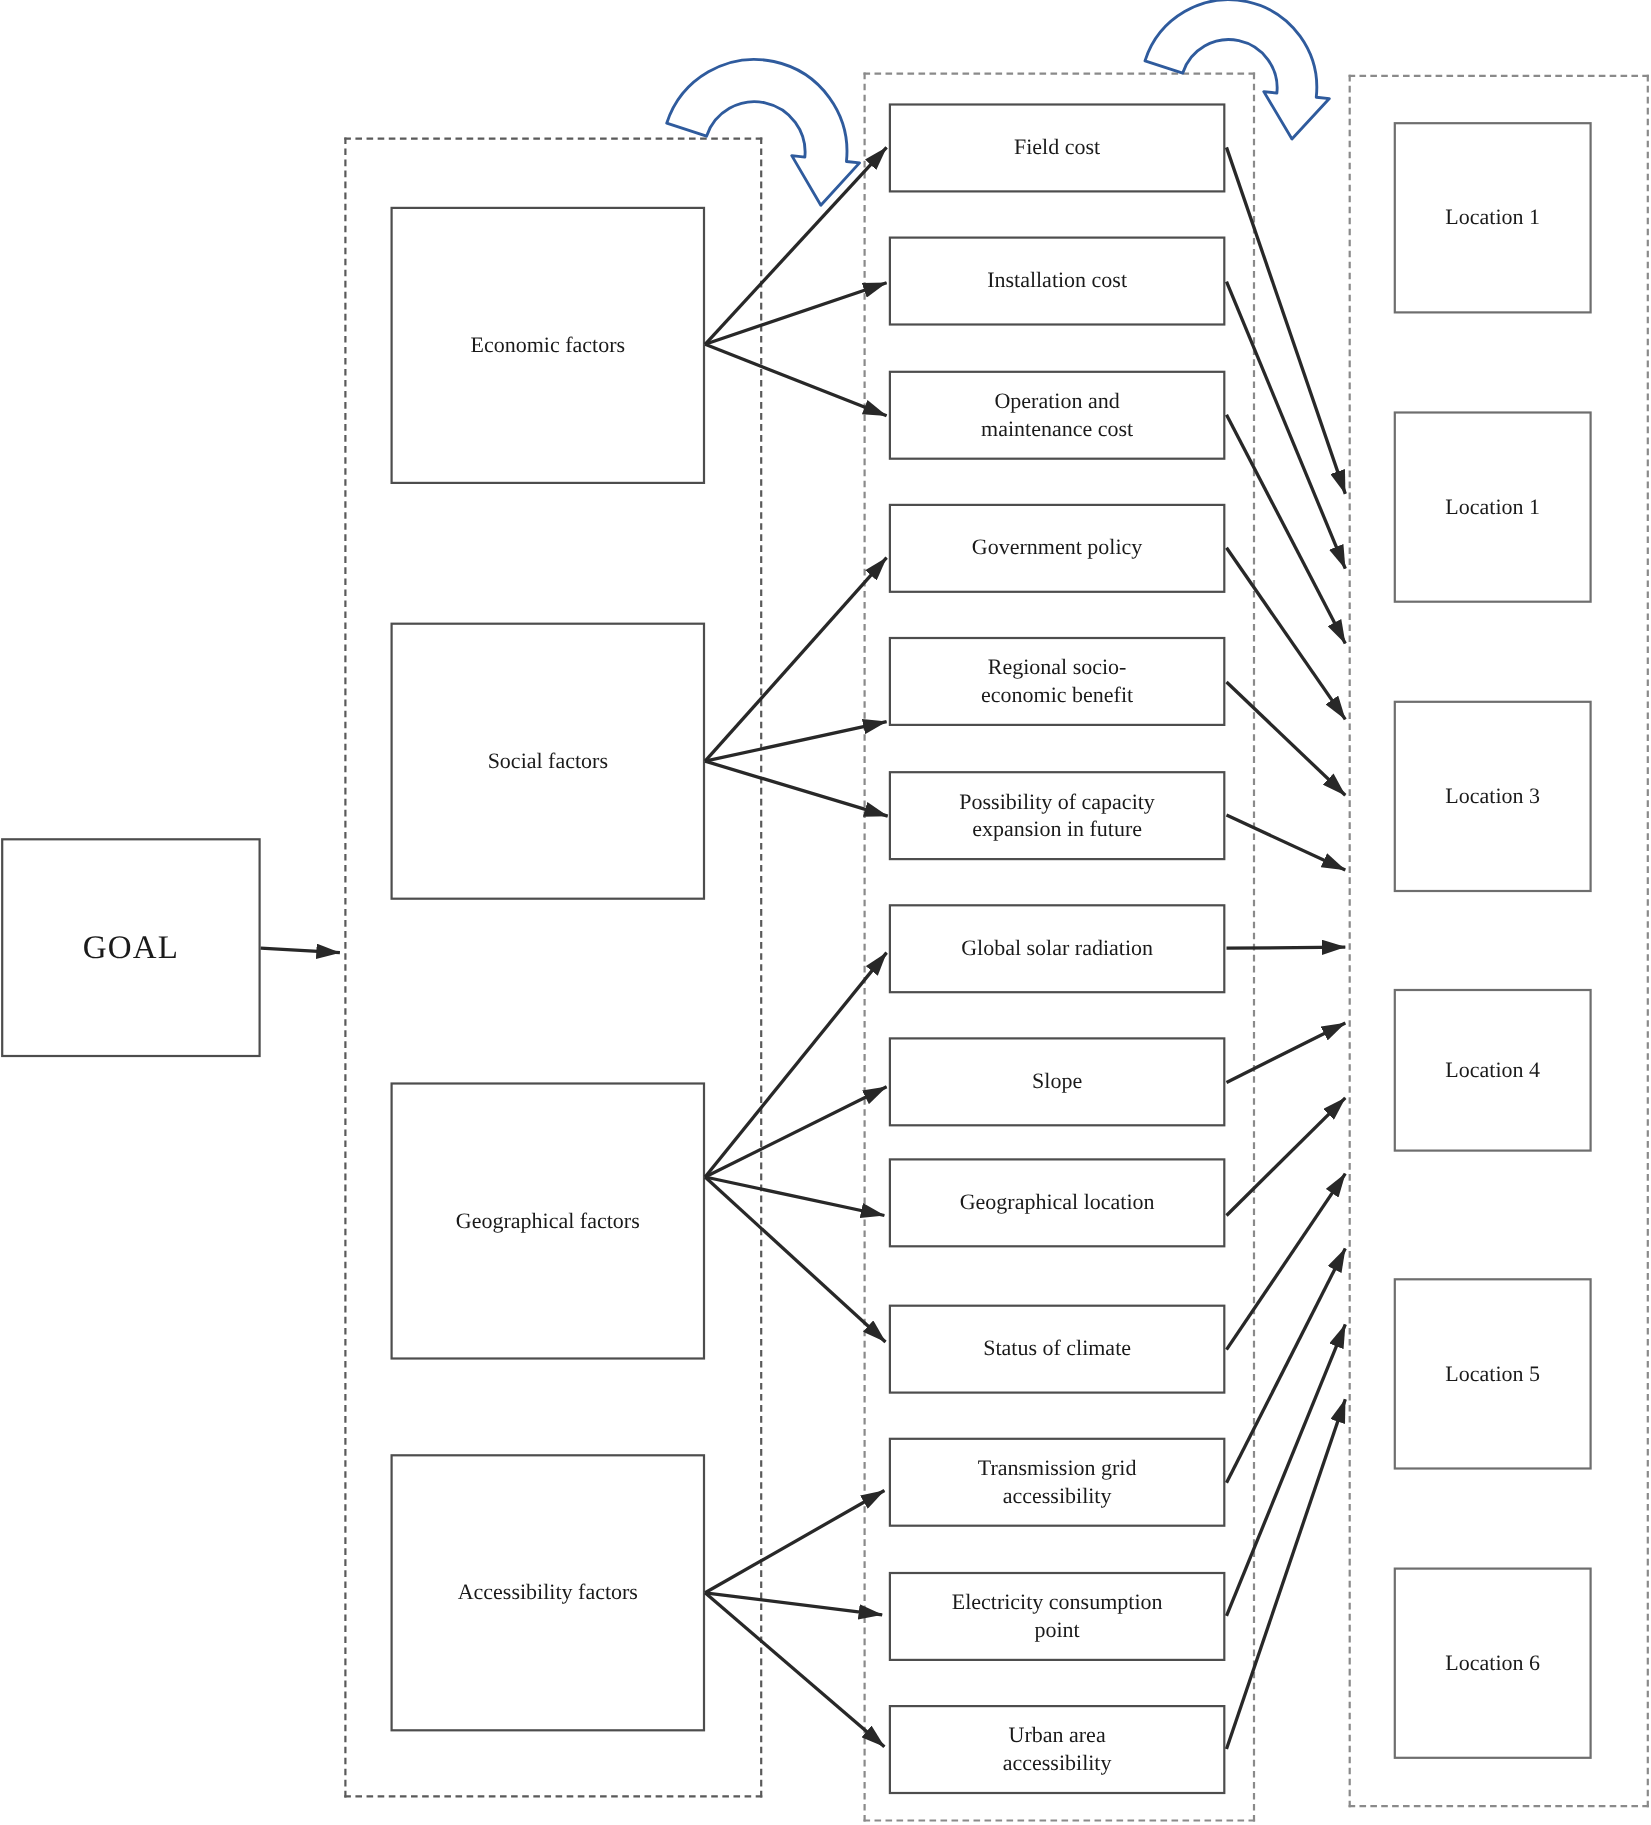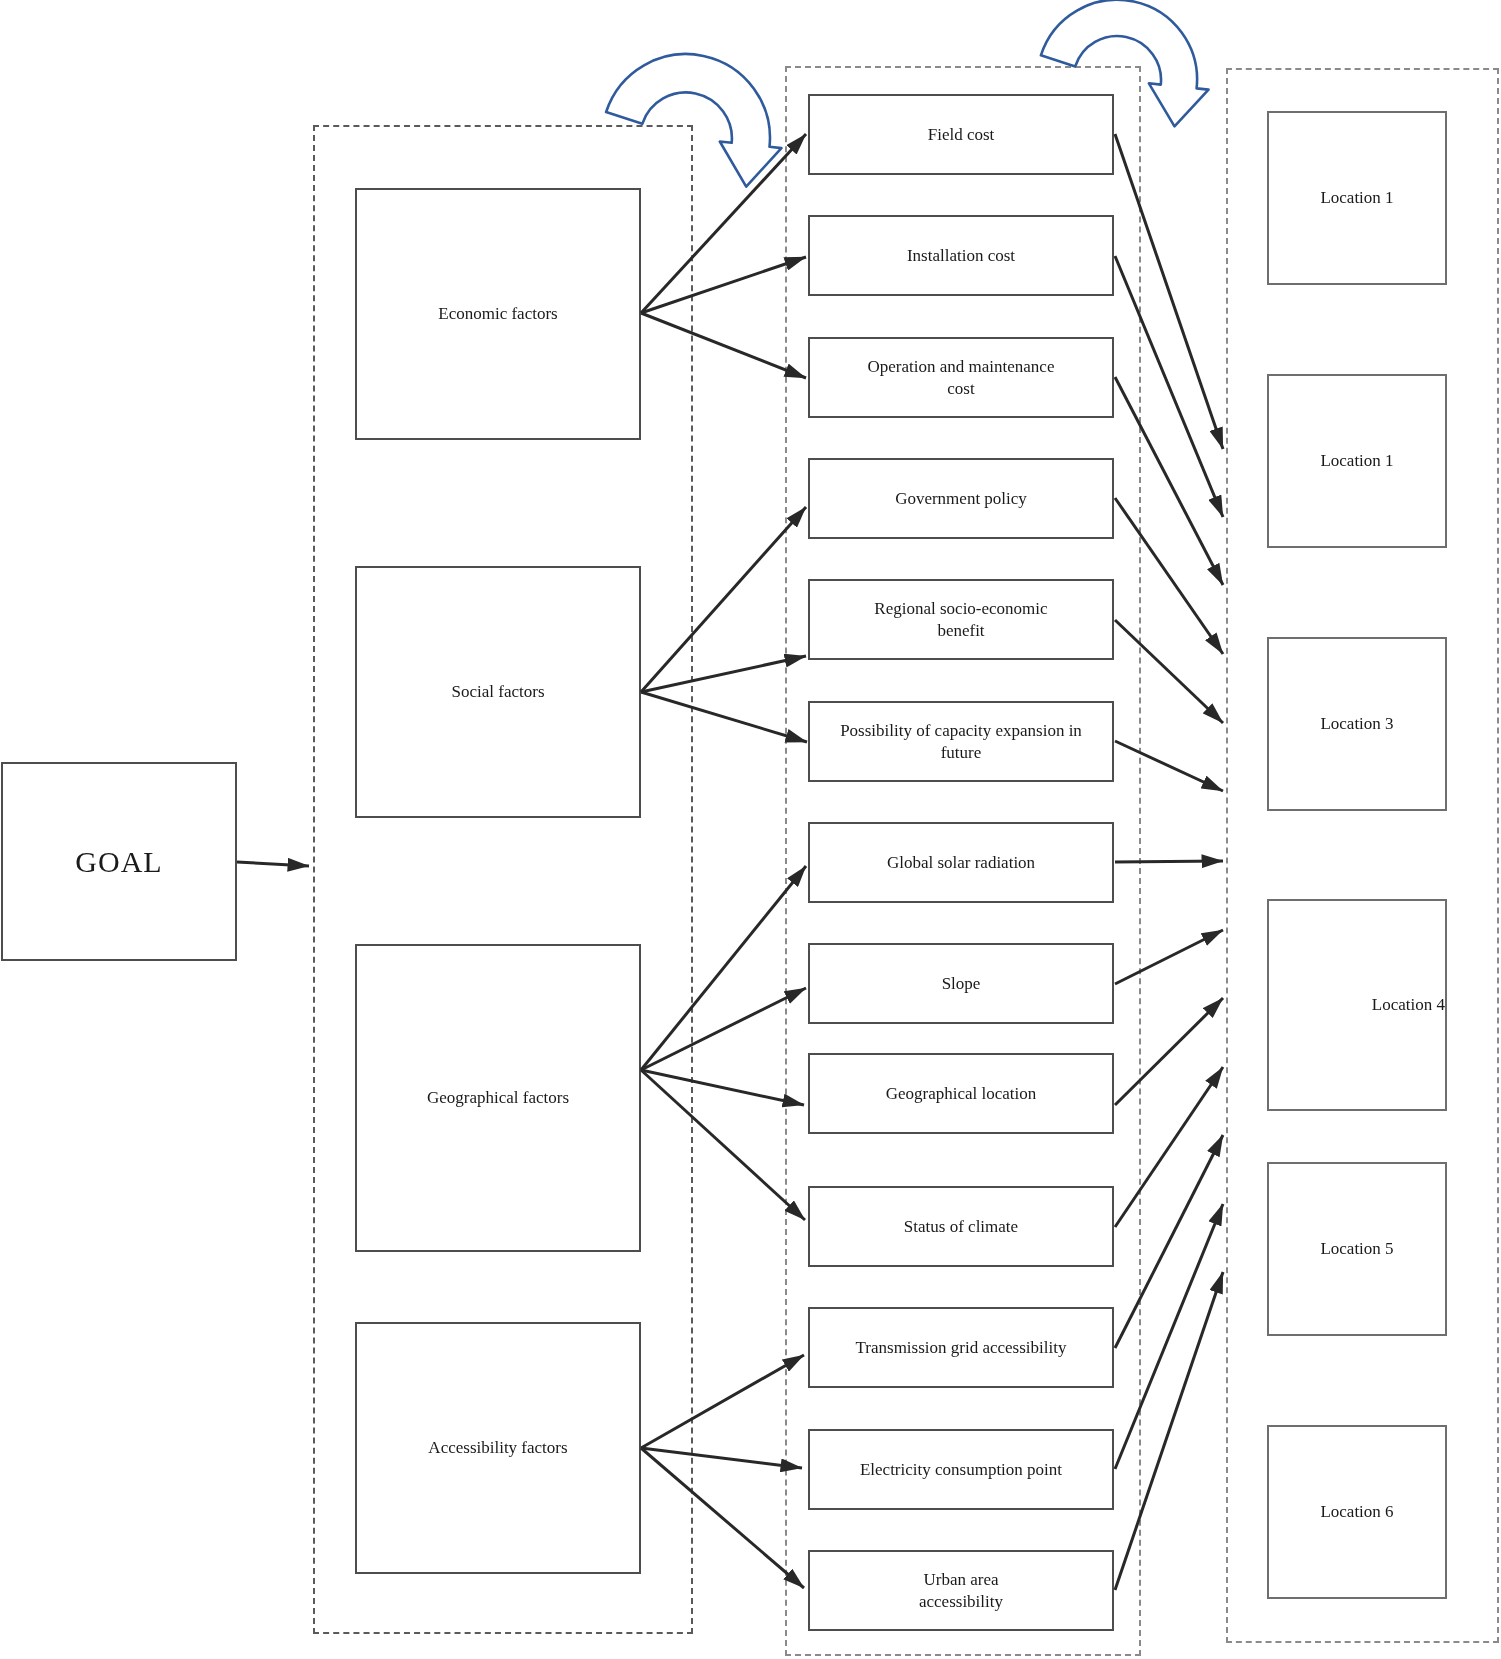--- a/index.html
+++ b/index.html
@@ -18,21 +18,21 @@
     background:transparent;
   }
   .dashed.gray{border-color:#8a8a8a;}
   .node{
     position:absolute;
     box-sizing:border-box;
     border:2px solid #4d4d4d;
     background:#ffffff;
     display:flex;align-items:center;justify-content:center;
     text-align:center;
-    font-size:17px;line-height:1.25;
+    font-size:20px;line-height:1.25;
   }
   .node .lbl{display:inline-block;}
   .node.loc{border-color:#6e6e6e;}
   .goal{font-size:30px;letter-spacing:1px;}
   svg.overlay{
     position:absolute;left:0;top:0;width:1501px;height:1659px;
     pointer-events:none;
   }
   .c{stroke:#282828;stroke-width:3;fill:none;}
   .blue-arrow{fill:#ffffff;stroke:#2f5b9d;stroke-width:2.6;stroke-linejoin:round;}
@@ -49,21 +49,21 @@
   <div class="node goal" style="left:1px;top:762px;width:236px;height:199px;">
     <span class="lbl">GOAL</span>
   </div>
 
   <div class="node" style="left:355px;top:188px;width:286px;height:252px;">
     <span class="lbl">Economic factors</span>
   </div>
   <div class="node" style="left:355px;top:566px;width:286px;height:252px;">
     <span class="lbl">Social factors</span>
   </div>
-  <div class="node" style="left:355px;top:944px;width:286px;height:308px;">
+  <div class="node" style="left:355px;top:984px;width:286px;height:252px;">
     <span class="lbl">Geographical factors</span>
   </div>
   <div class="node" style="left:355px;top:1322px;width:286px;height:252px;">
     <span class="lbl">Accessibility factors</span>
   </div>
 
   <div class="node" style="left:808px;top:94px;width:306px;height:81px;">
     <span class="lbl">Field cost</span>
   </div>
   <div class="node" style="left:808px;top:215px;width:306px;height:81px;">
@@ -105,21 +105,21 @@
 
   <div class="node loc" style="left:1267px;top:111px;width:180px;height:174px;text-align:right;">
     <span class="lbl">Location 1</span>
   </div>
   <div class="node loc" style="left:1267px;top:374px;width:180px;height:174px;">
     <span class="lbl">Location 1</span>
   </div>
   <div class="node loc" style="left:1267px;top:637px;width:180px;height:174px;">
     <span class="lbl">Location 3</span>
   </div>
-  <div class="node loc" style="left:1267px;top:899px;width:180px;height:212px;justify-content:flex-end;">
+  <div class="node loc" style="left:1267px;top:899px;width:180px;height:148px;">
     <span class="lbl">Location 4</span>
   </div>
   <div class="node loc" style="left:1267px;top:1162px;width:180px;height:174px;">
     <span class="lbl">Location 5</span>
   </div>
   <div class="node loc" style="left:1267px;top:1425px;width:180px;height:174px;">
     <span class="lbl">Location 6</span>
   </div>
 
   <svg class="overlay" viewBox="0 0 1501 1659" xmlns="http://www.w3.org/2000/svg">

